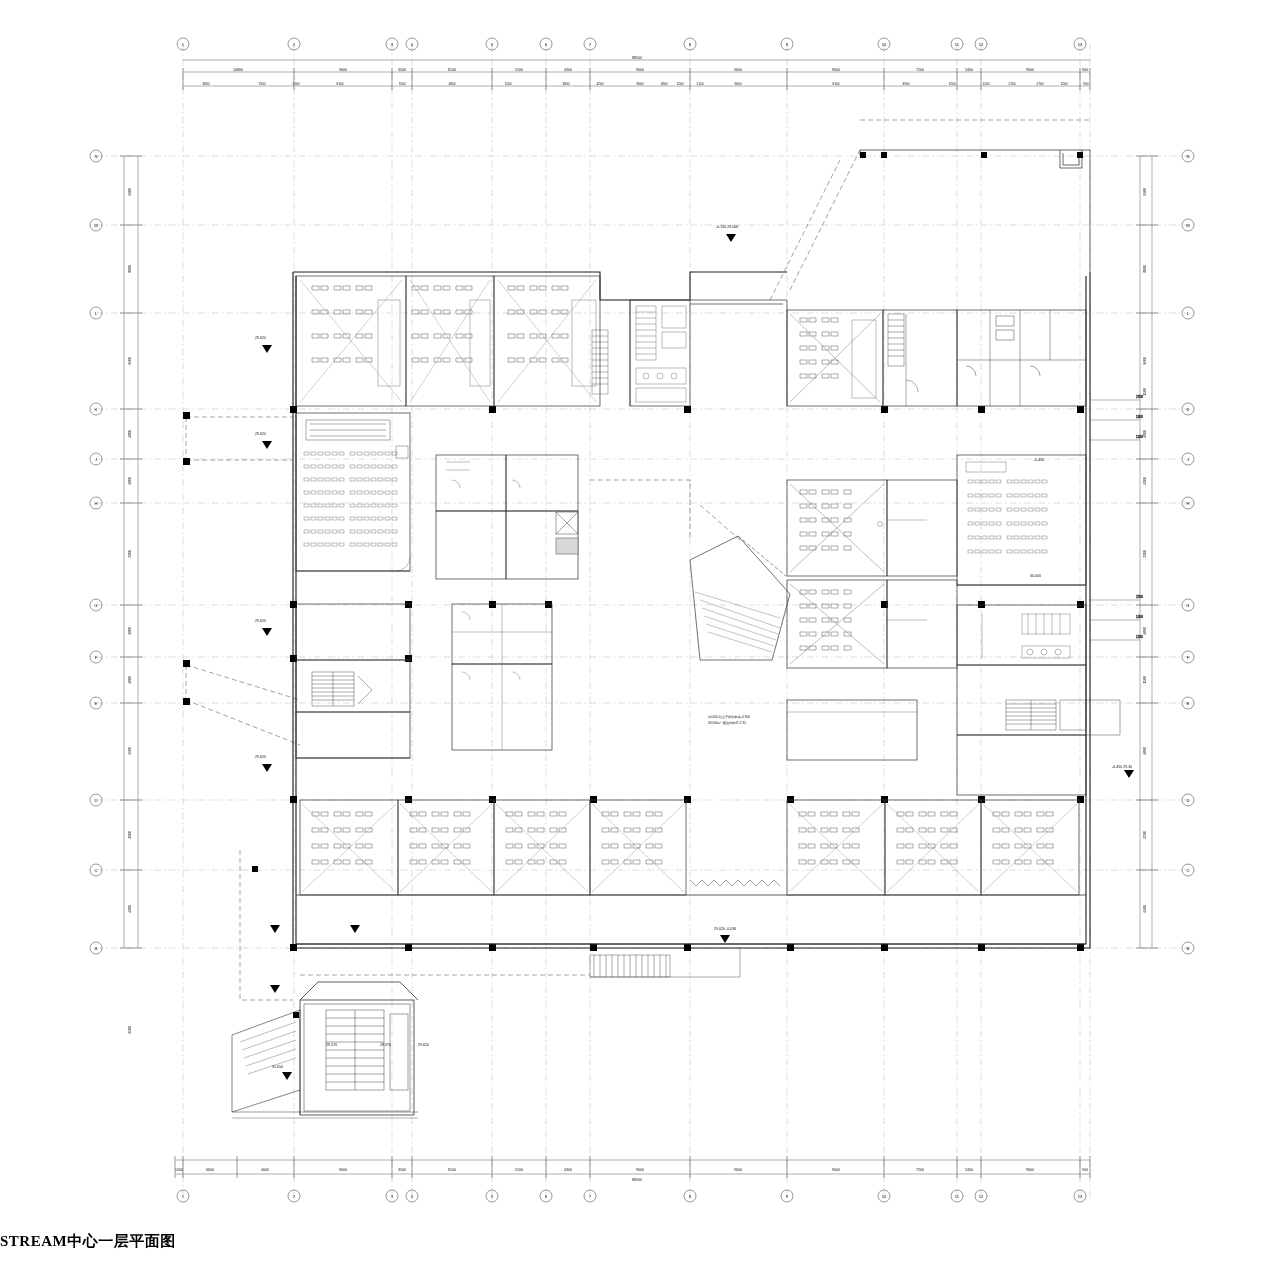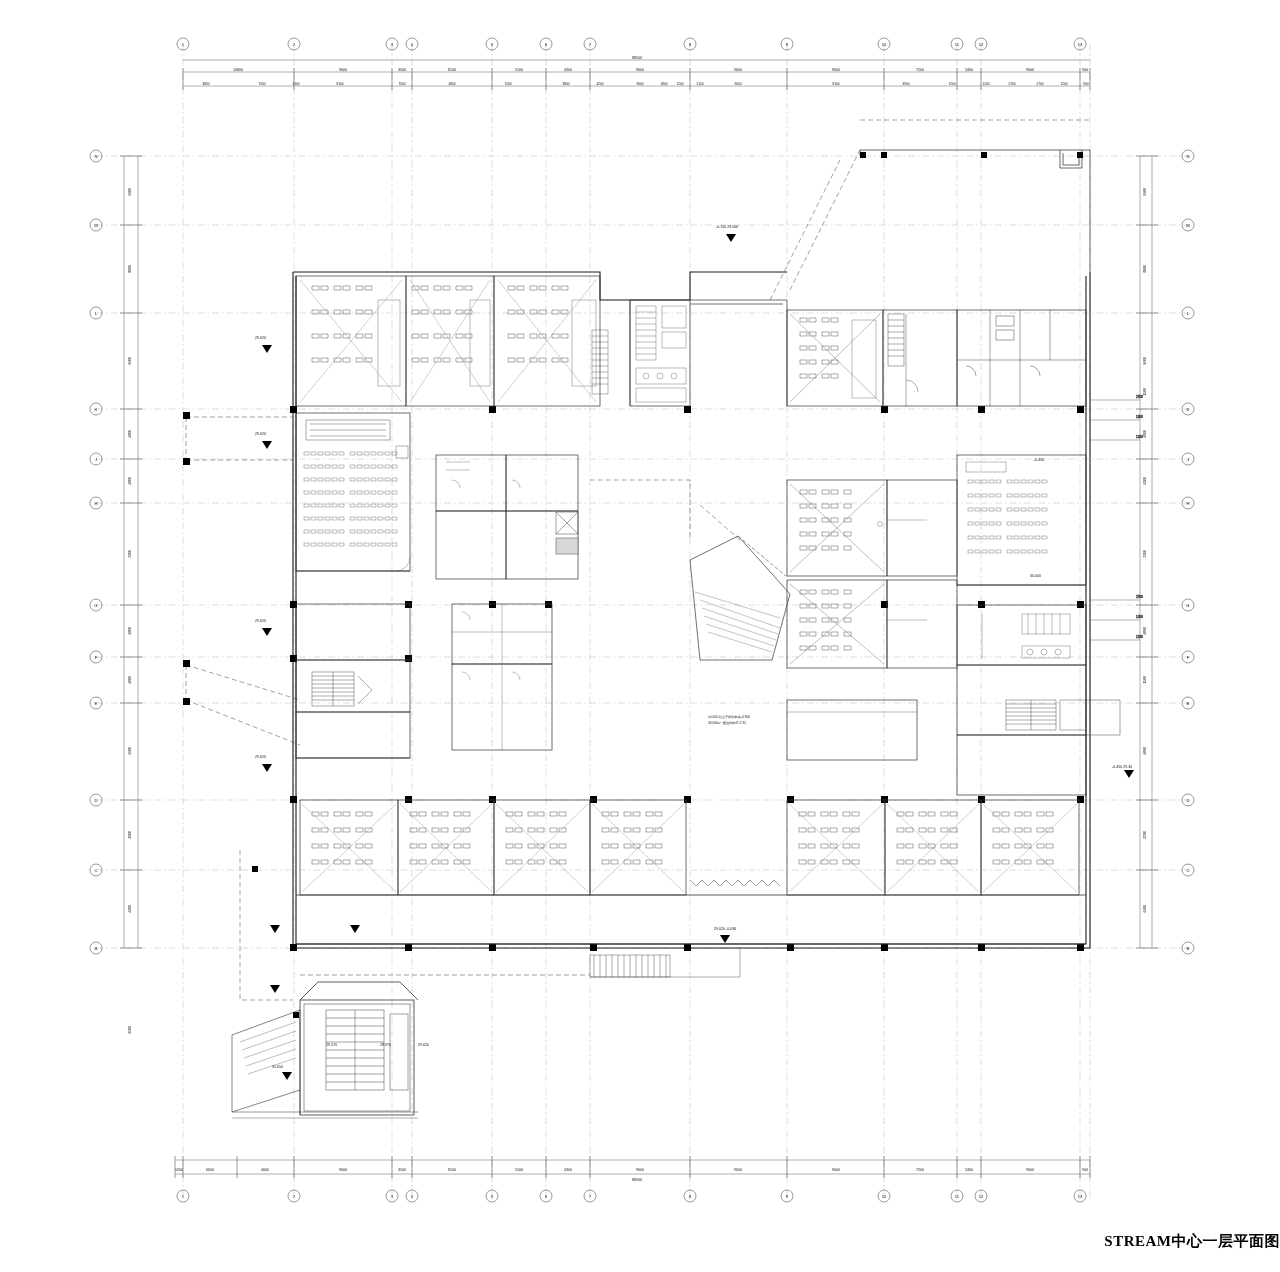--- a/index.html
+++ b/index.html
@@ -25,21 +25,21 @@
     left: 0;
     top: 0;
     width: 1280px;
     height: 1272px;
   }
   .caption {
     position: absolute;
     left: 0;
     top: 1232px;
     width: 1280px;
-    text-align: right;
+    text-align: left;
     font-size: 15px;
     font-weight: bold;
     letter-spacing: 0.5px;
     font-family: "Liberation Serif", serif;
     color: #000000;
   }
   
   text { font-family: "Liberation Sans", sans-serif; fill: #111111; }
 </style>
 </head>

